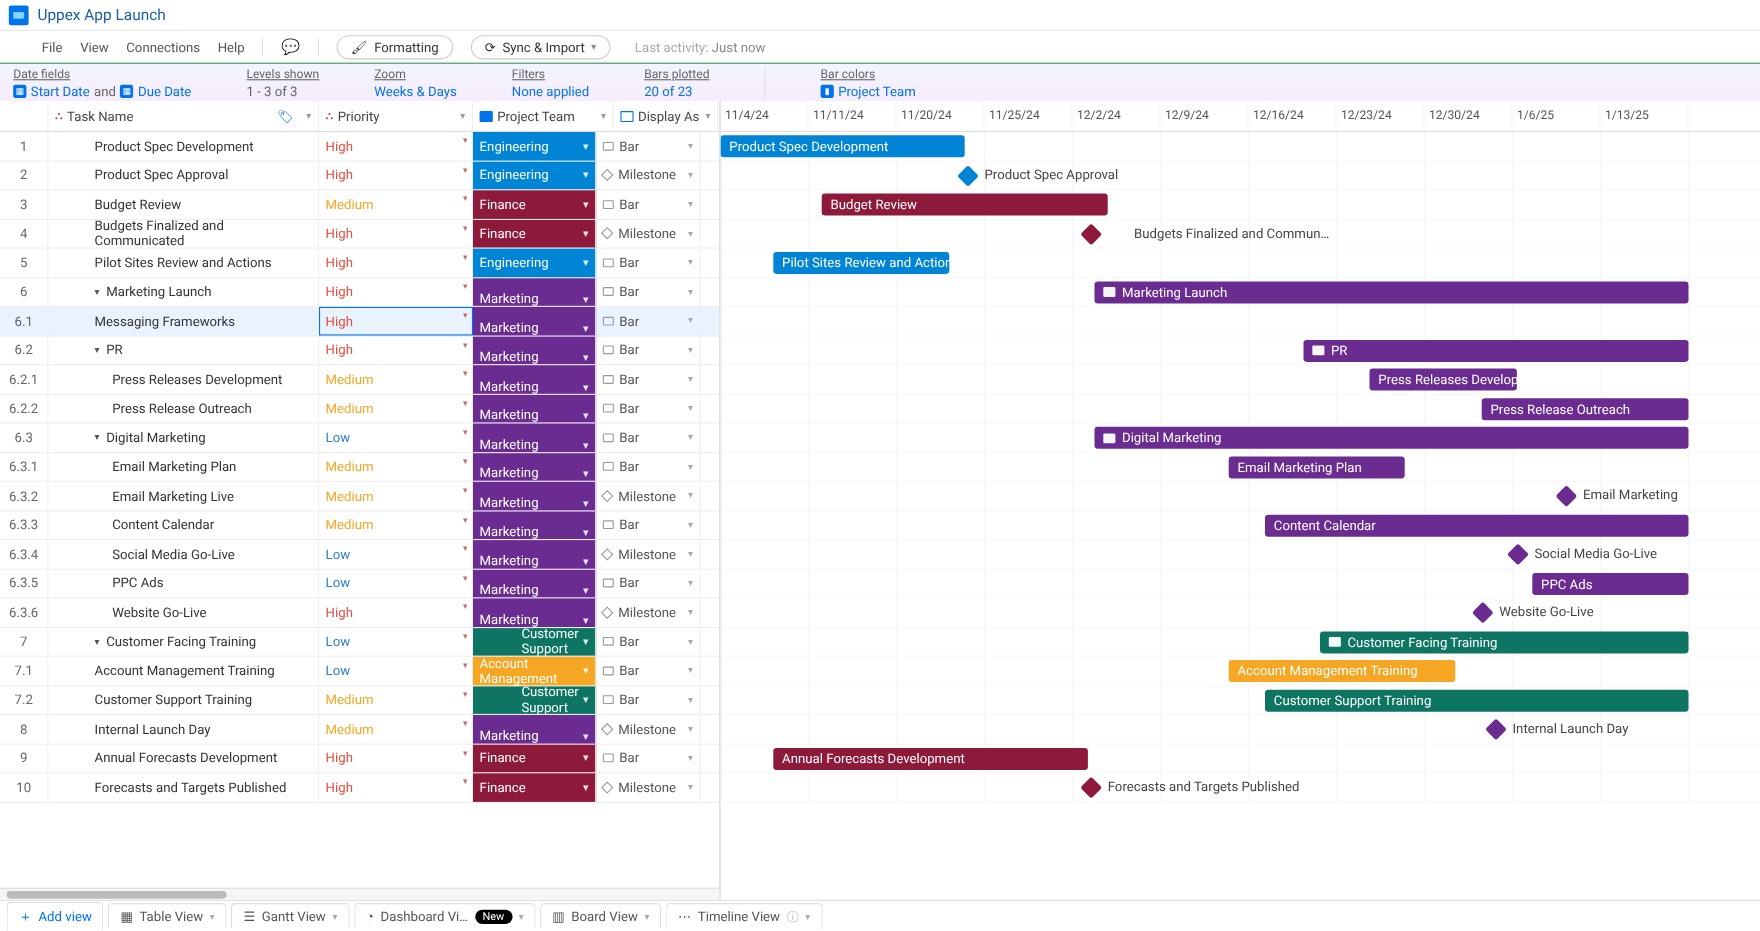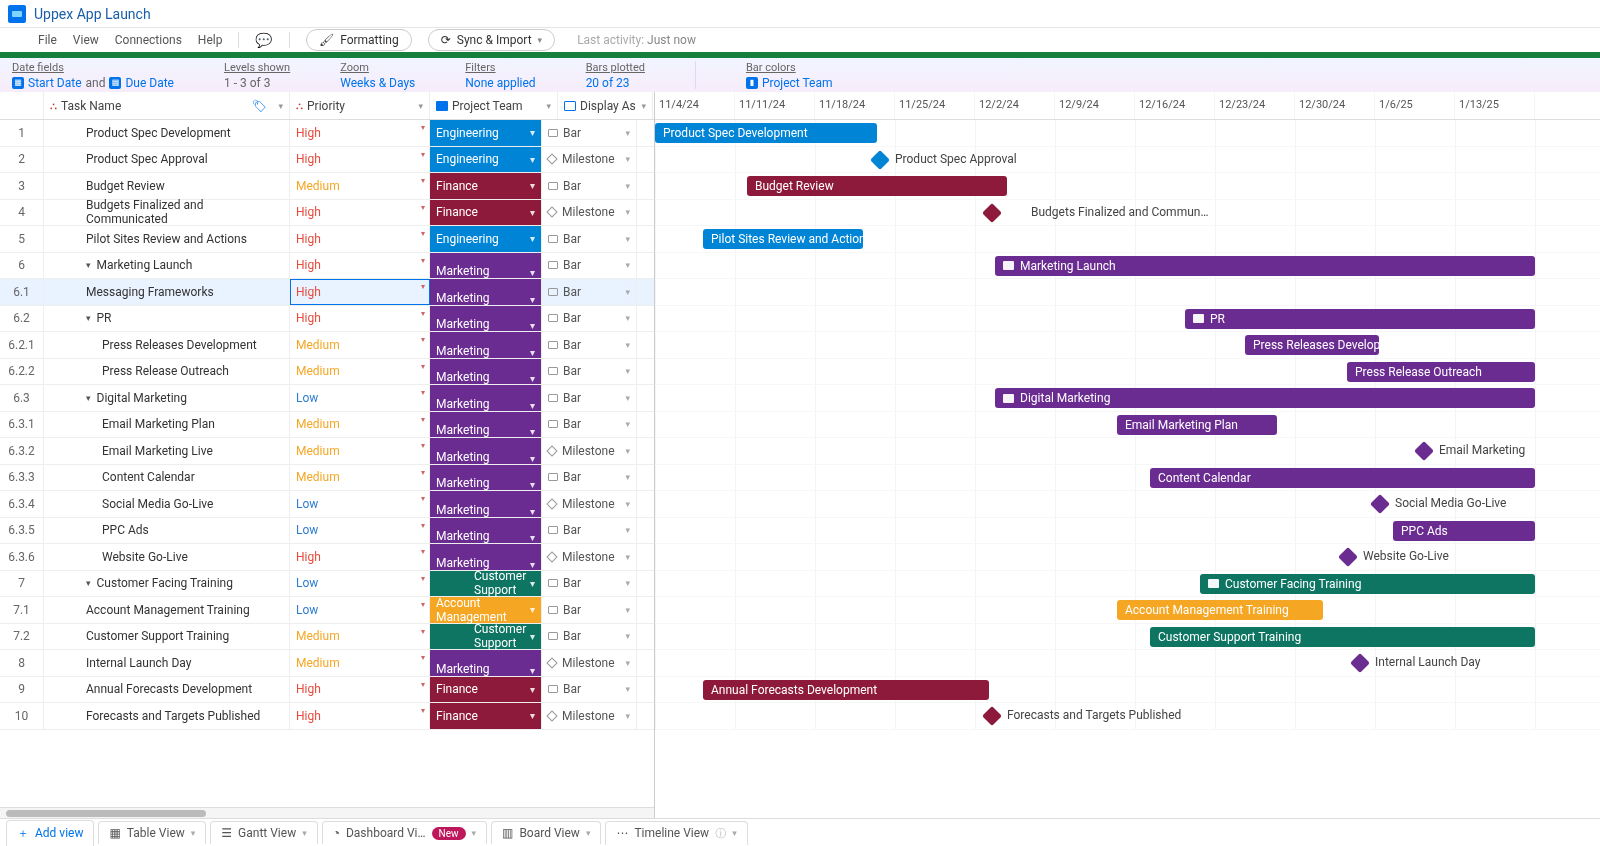--- a/index.html
+++ b/index.html
@@ -5,21 +5,21 @@
 * { box-sizing: border-box; margin: 0; padding: 0; }
 body { font-family: -apple-system, BlinkMacSystemFont, "Segoe UI", Roboto, Arial, sans-serif; font-size: 13px; color: #333; overflow: hidden; }
 
 
 .header { height: 28px; display: flex; align-items: center; padding: 0 8px; border-bottom: 1px solid #e5e5e5; }
 .logo { width: 18px; height: 18px; background: #0073ec; border-radius: 2px; margin-right: 8px; display: flex; align-items: center; justify-content: center; }
 .logo::before { content: ''; width: 10px; height: 6px; background: #7fd4ff; border-radius: 1px; }
 .title { color: #1a5fa8; font-size: 14px; }
 
 
-.menubar { height: 30px; display: flex; align-items: center; padding: 0 8px 0 38px; gap: 16px; border-bottom: 6px solid #15803d; font-size: 12px; }
+.menubar { height: 30px; display: flex; align-items: center; padding: 0 8px 0 38px; gap: 16px; border-bottom: 1px solid #15803d; font-size: 12px; }
 .menu-item { color: #555; cursor: pointer; }
 .divider-v { width: 1px; height: 16px; background: #ddd; }
 .chat-icon { color: #888; font-size: 14px; cursor: pointer; }
 .pill-btn { border: 1px solid #ccc; border-radius: 14px; padding: 3px 12px; display: flex; align-items: center; gap: 6px; font-size: 12px; cursor: pointer; background: white; }
 .pill-btn .caret { color: #888; font-size: 9px; }
 .last-activity { color: #aaa; font-size: 12px; margin-left: 6px; }
 .last-activity b { color: #888; font-weight: normal; }
 
 
 .filterbar { height: 34px; display: flex; align-items: center; padding: 3px 12px; gap: 50px; background: linear-gradient(180deg,#f1f5ff,#f7ecfb); font-size: 11px; position: relative; }
@@ -91,21 +91,21 @@
 .gbar { position: absolute; height: 20px; top: 3px; border-radius: 3px; color: white; font-size: 12px; display: flex; align-items: center; padding: 0 8px; white-space: nowrap; overflow: visible; }
 .gbar .fold { width: 11px; height: 9px; background: rgba(255,255,255,.95); border-radius: 1px; margin-right: 6px; }
 .gdiamond { position: absolute; width: 14px; height: 14px; transform: rotate(45deg); top: 6px; border-radius: 2px; }
 .glabel { position: absolute; font-size: 12px; color: #444; top: 5px; white-space: nowrap; }
 .vline { position: absolute; top: 0; bottom: 0; width: 1px; background: #f4f4f4; }
 
 
 .footer { height: 28px; border-top: 1px solid #ddd; display: flex; align-items: center; padding: 0 6px; gap: 4px; font-size: 12px; background: #fff; }
 .vtab { border: 1px solid #ddd; border-bottom: none; border-radius: 4px 4px 0 0; padding: 4px 10px; display: flex; align-items: center; gap: 6px; color: #555; cursor: pointer; background: white; }
 .vtab.add { color: #0073ec; }
-.badge-new { background: #be185d; color: white; border-radius: 8px; padding: 1px 7px; font-size: 10px; }
+.badge-new { background: #000000; color: white; border-radius: 8px; padding: 1px 7px; font-size: 10px; }
 .vtab .caret { color: #aaa; font-size: 9px; }
 .help-c { color: #bbb; font-size: 11px; }
 </style>
 </head>
 <body>
 
 <div class="header">
   <div class="logo"></div>
   <div class="title">Uppex App Launch</div>
 </div>
@@ -641,21 +641,21 @@
       </div>
     <div class="hscroll">
         <div class="thumb"></div>
       </div>
   </div>
 
   <div class="right">
     <div class="timeline-head" id="timeline-head">
         <div class="time-col">11/4/24</div>
         <div class="time-col">11/11/24</div>
-        <div class="time-col">11/18/24</div>
+        <div class="time-col">11/20/24</div>
         <div class="time-col">11/25/24</div>
         <div class="time-col">12/2/24</div>
         <div class="time-col">12/9/24</div>
         <div class="time-col">12/16/24</div>
         <div class="time-col">12/23/24</div>
         <div class="time-col">12/30/24</div>
         <div class="time-col">1/6/25</div>
         <div class="time-col">1/13/25</div>
       </div>
     <div class="gantt-body" id="gantt-body">

